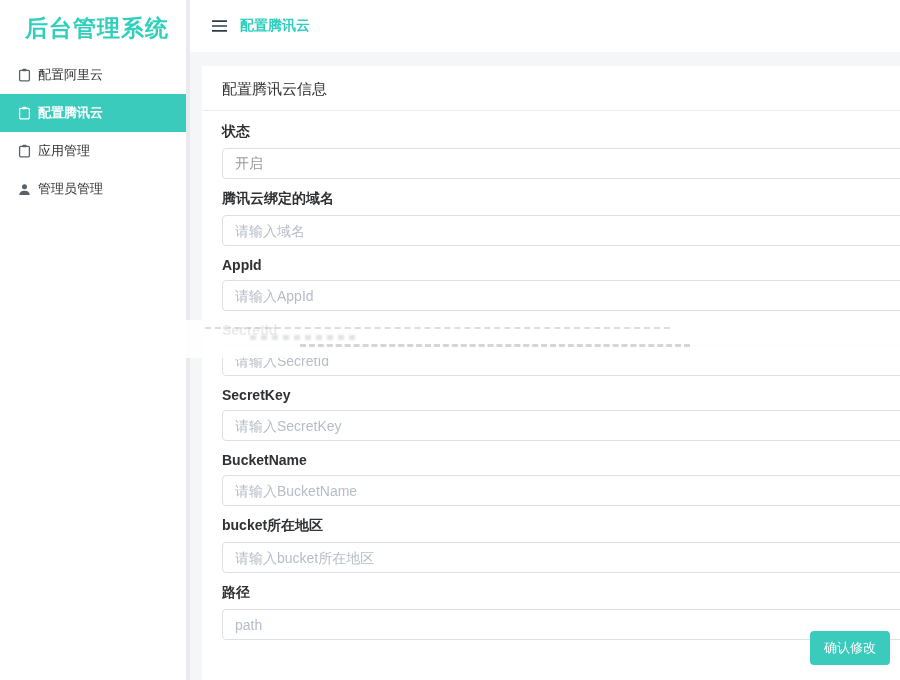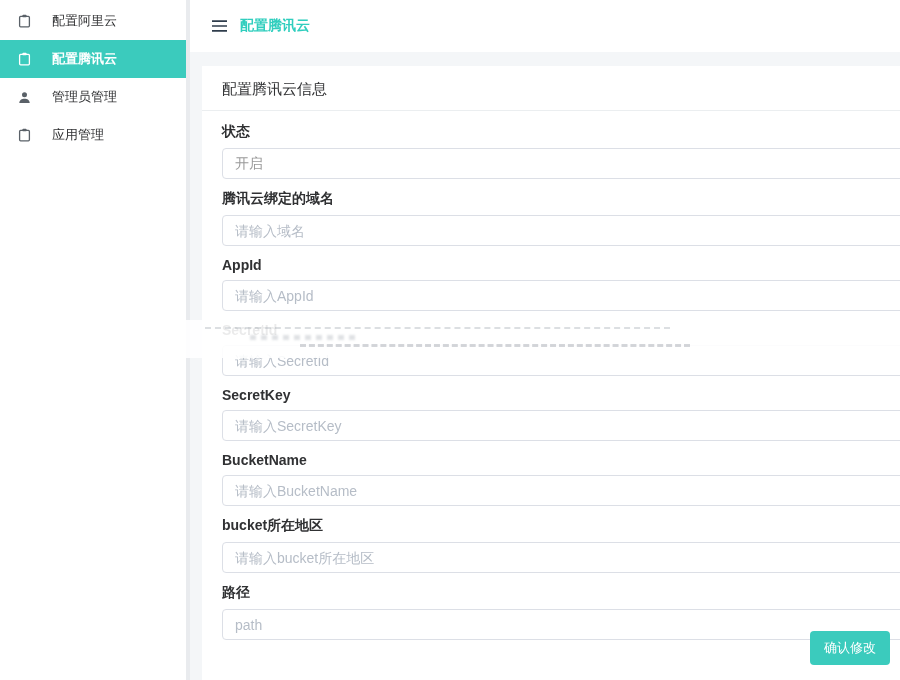--- a/index.html
+++ b/index.html
@@ -17,21 +17,21 @@
   }
   .sidebar .scroll-strip {
     position:absolute; right:0; top:0; bottom:0; width:4px; background:#e9ebee;
   }
   .logo {
     padding:13px 0 10px 25px; font-size:23px; font-weight:bold;
     letter-spacing:1px; color:#2ed0bc; white-space:nowrap;
   }
   .menu { margin-top:2px; }
   .side-item {
-    height:38px; display:flex; align-items:center; gap:20px;
+    height:38px; display:flex; align-items:center; gap:6px;
     padding-left:18px; cursor:pointer; color:#303133; font-size:13px;
   }
   .side-item .s-icon { width:14px; height:14px; display:flex; align-items:center; color:#5a6168; }
   .side-item.active { background:#3bcbbd; color:#fff; font-weight:bold; }
   .side-item.active .s-icon { color:#fff; }
 
   
   .main { position:absolute; left:190px; right:0; top:0; bottom:0; z-index:1; }
   .topbar {
     height:52px; background:#fff; display:flex; align-items:center;
@@ -85,20 +85,21 @@
   .seam .smudge3 {
     position:absolute; top:15px; left:250px; width:110px; height:5px;
     background:repeating-linear-gradient(90deg, rgba(130,138,150,0.25) 0 6px, transparent 6px 11px);
     filter:blur(0.8px);
   }
 </style>
 </head>
 <body>
 
 <div class="sidebar">
+  <div class="logo">后台管理系统</div>
   <div class="menu">
       <div class="side-item">
         <span class="s-icon">
           <svg width="13" height="14" viewBox="0 0 13 14" fill="none" stroke="currentColor" stroke-width="1.3">
             <rect x="1.6" y="2.4" width="9.8" height="10.4" rx="1"></rect>
             <rect x="4.6" y="0.7" width="3.8" height="2.6" rx="0.6" fill="currentColor" stroke="none"></rect>
           </svg>
         </span>
         <span>配置阿里云</span>
       </div>
@@ -106,35 +107,35 @@
         <span class="s-icon">
           <svg width="13" height="14" viewBox="0 0 13 14" fill="none" stroke="currentColor" stroke-width="1.3">
             <rect x="1.6" y="2.4" width="9.8" height="10.4" rx="1"></rect>
             <rect x="4.6" y="0.7" width="3.8" height="2.6" rx="0.6" fill="currentColor" stroke="none"></rect>
           </svg>
         </span>
         <span>配置腾讯云</span>
       </div>
       <div class="side-item">
         <span class="s-icon">
+          <svg width="13" height="14" viewBox="0 0 13 14" fill="none" stroke="currentColor" stroke-width="1.3">
+            <rect x="1.6" y="2.4" width="9.8" height="10.4" rx="1"></rect>
+            <rect x="4.6" y="0.7" width="3.8" height="2.6" rx="0.6" fill="currentColor" stroke="none"></rect>
+          </svg>
+        </span>
+        <span>应用管理</span>
+      </div>
+      <div class="side-item">
+        <span class="s-icon">
           <svg width="13" height="13" viewBox="0 0 14 14" fill="currentColor">
             <circle cx="7" cy="4" r="2.7"></circle>
             <path d="M1.4 13c0-3.1 2.6-4.7 5.6-4.7s5.6 1.6 5.6 4.7z"></path>
           </svg>
         </span>
         <span>管理员管理</span>
-      </div>
-      <div class="side-item">
-        <span class="s-icon">
-          <svg width="13" height="14" viewBox="0 0 13 14" fill="none" stroke="currentColor" stroke-width="1.3">
-            <rect x="1.6" y="2.4" width="9.8" height="10.4" rx="1"></rect>
-            <rect x="4.6" y="0.7" width="3.8" height="2.6" rx="0.6" fill="currentColor" stroke="none"></rect>
-          </svg>
-        </span>
-        <span>应用管理</span>
       </div>
     </div>
   <div class="scroll-strip"></div>
 </div>
 
 <div class="main">
   <div class="topbar">
     <span class="hamburger">
       <svg width="17" height="14" viewBox="0 0 17 14" fill="none" stroke="#2f3d4c" stroke-width="1.7">
         <path d="M1 2.2h15M1 7h15M1 11.8h15"></path>

